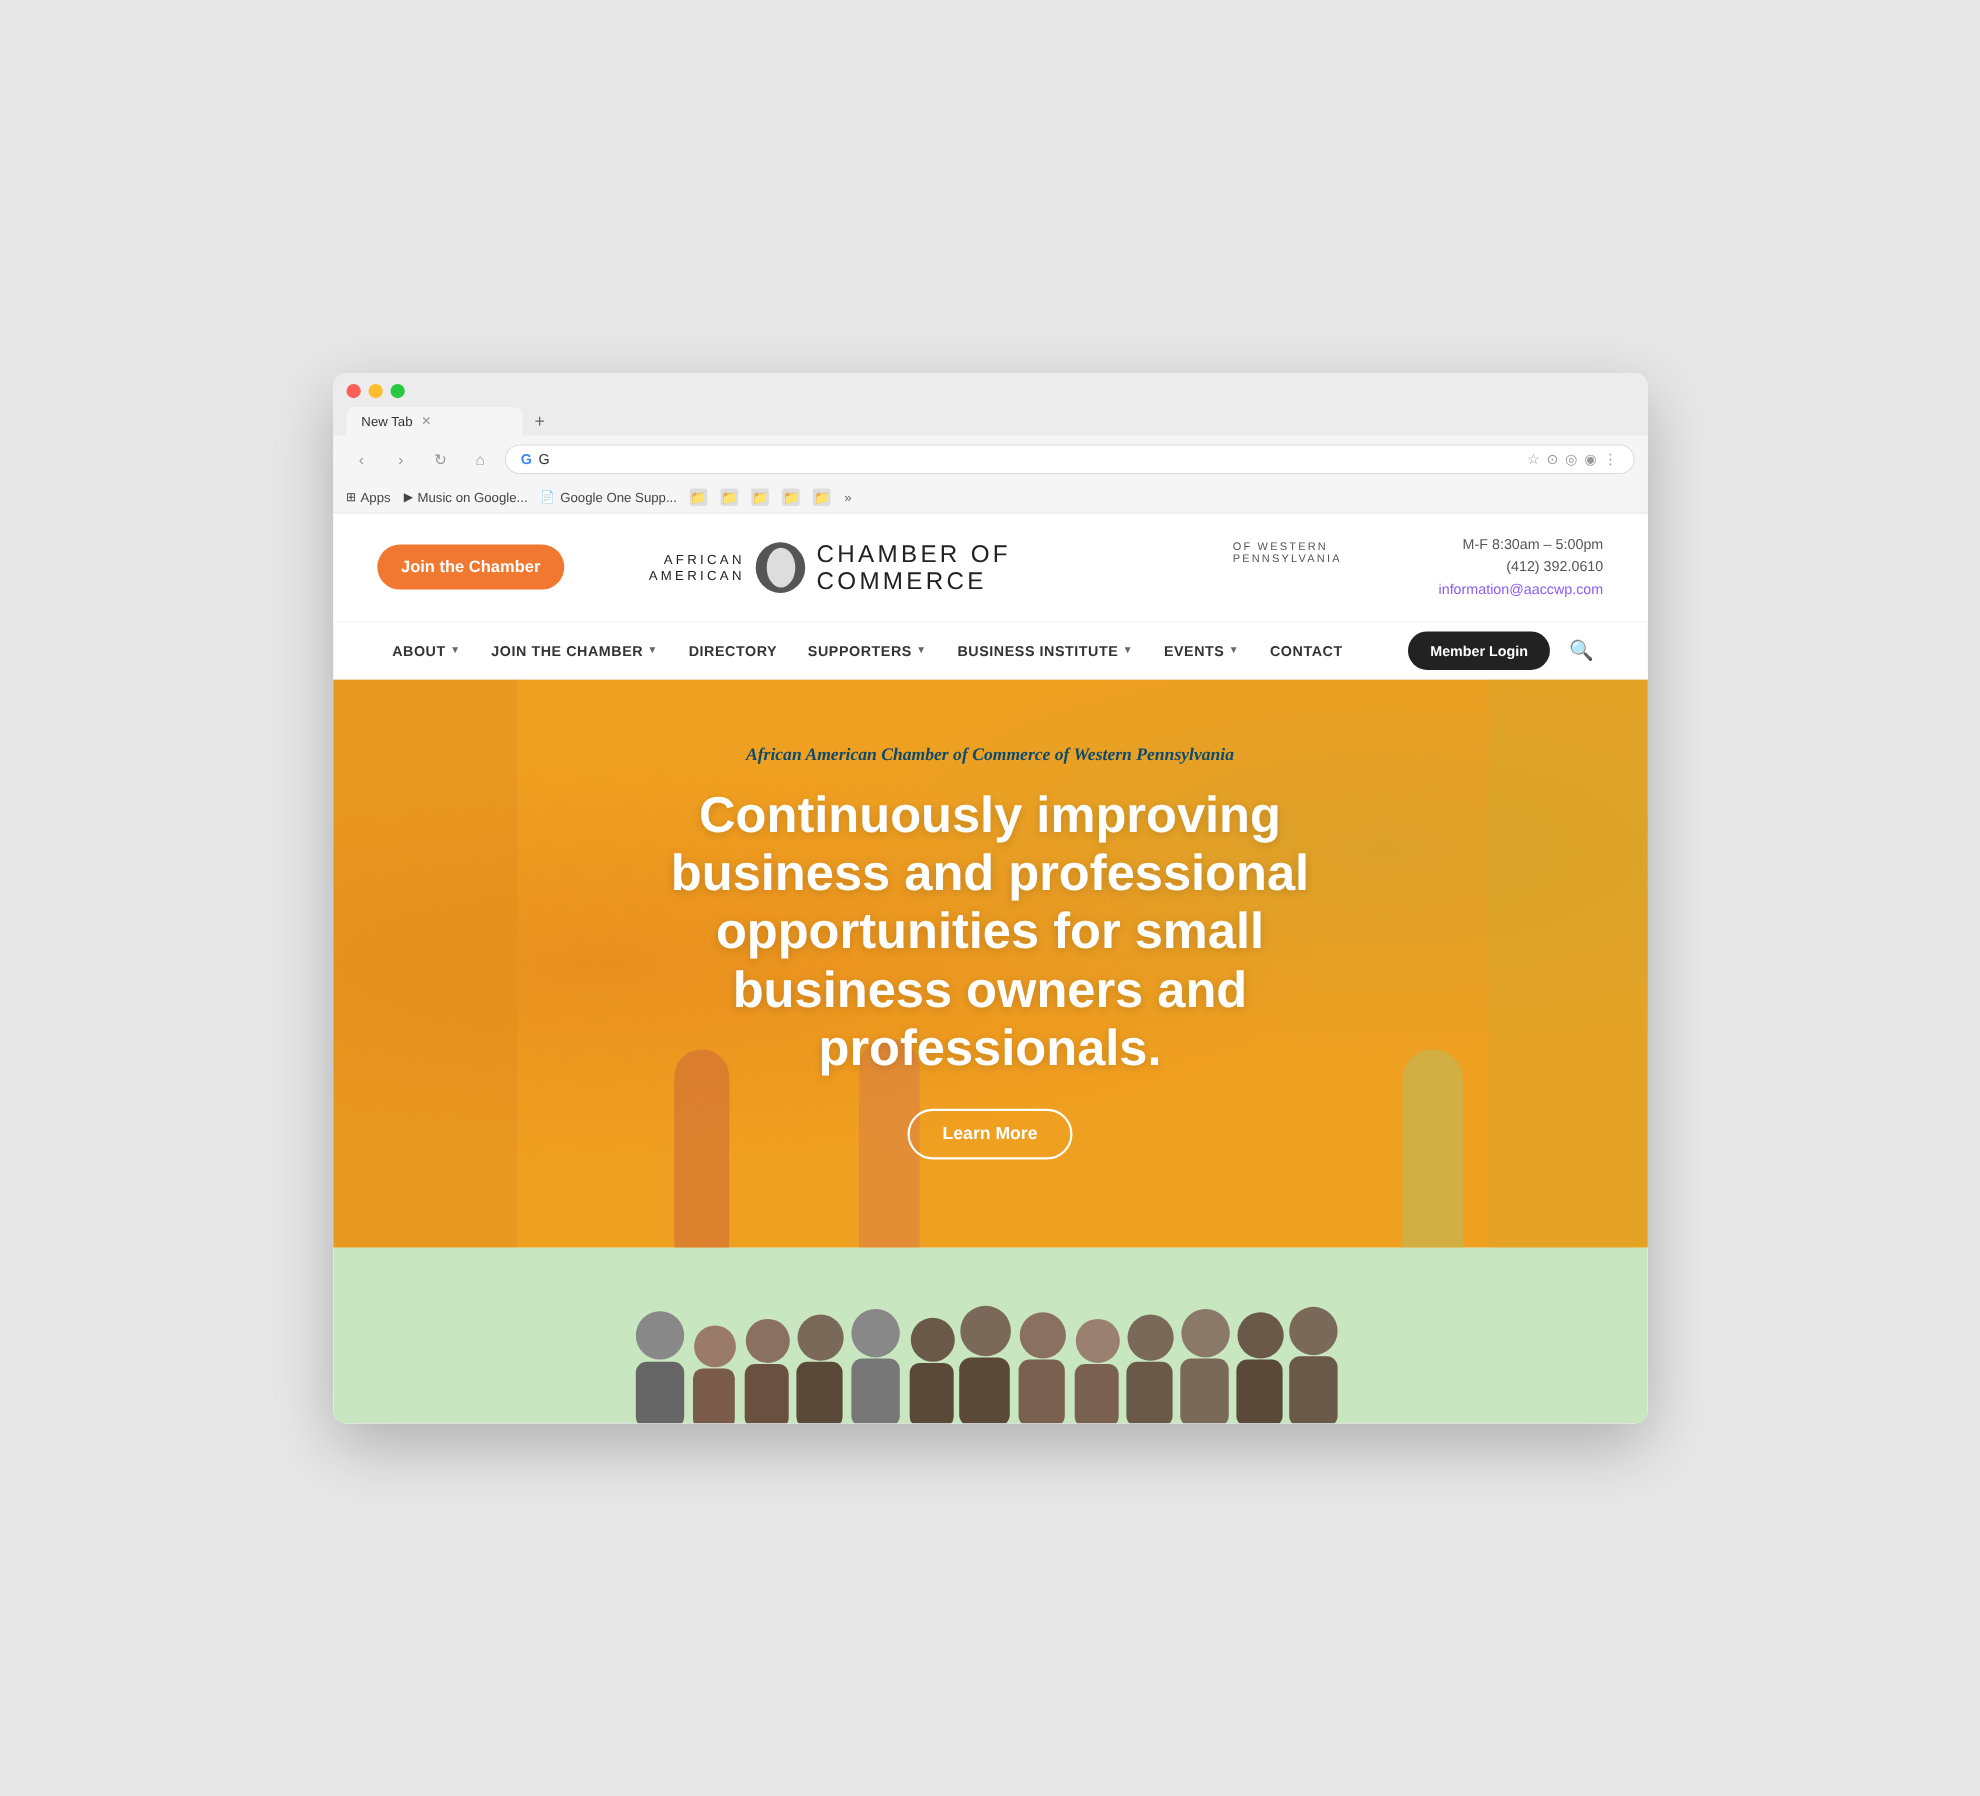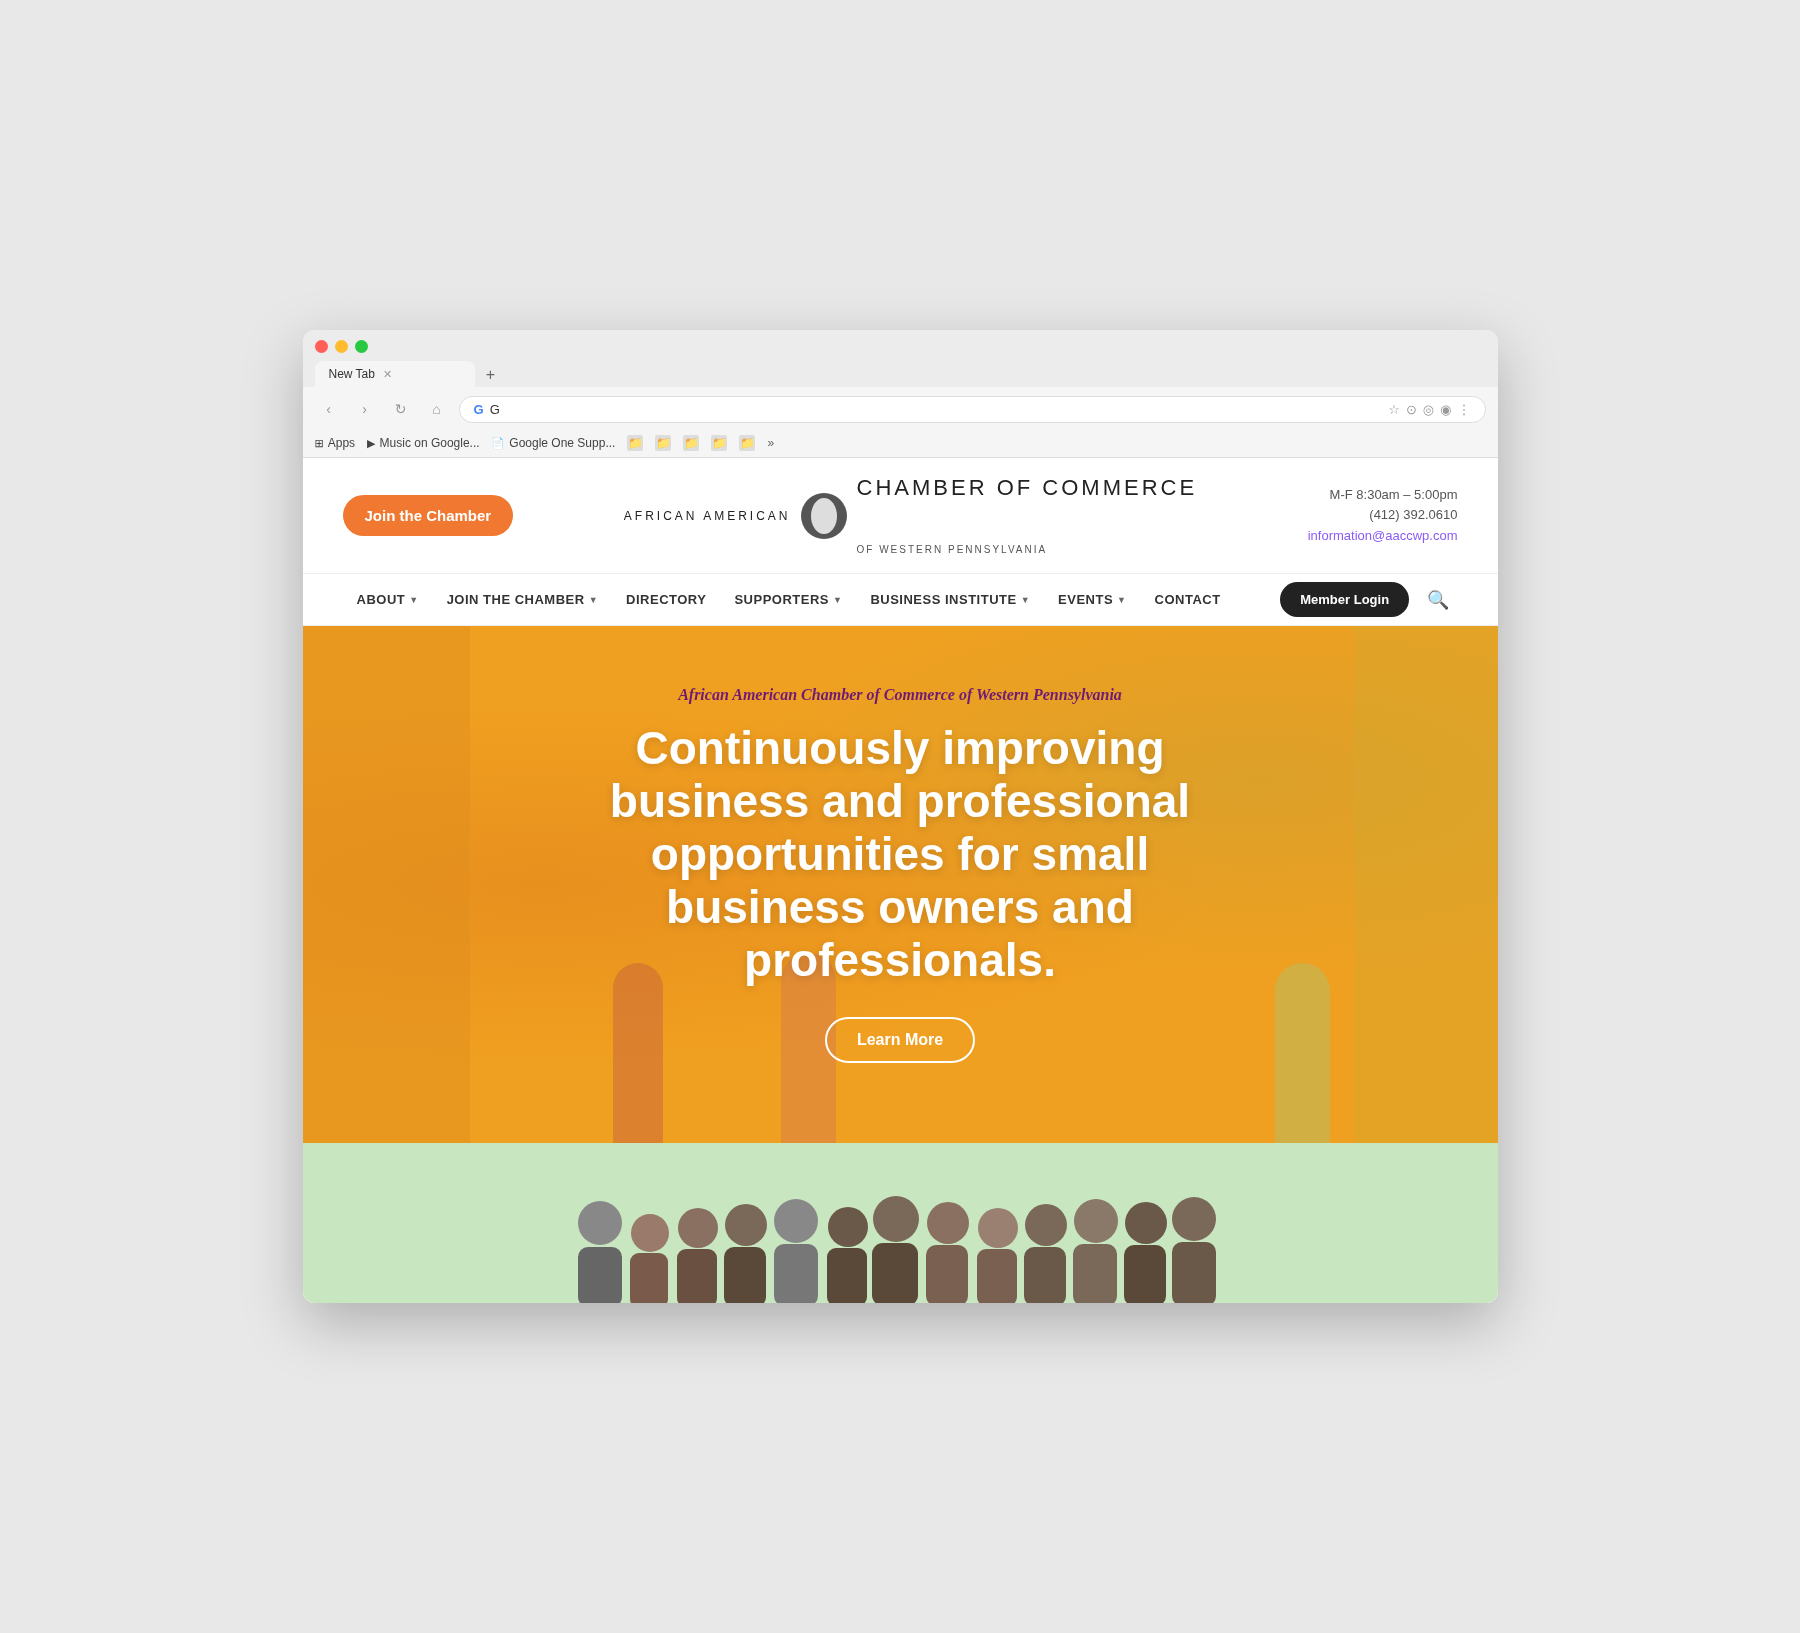--- a/index.html
+++ b/index.html
@@ -213,21 +213,21 @@
     .logo-icon-inner {
       width: 26px;
       height: 36px;
       background: #ddd;
       border-radius: 50%;
       position: absolute;
     }
 
     .logo-text-right {
       display: flex;
-      flex-direction: column;
+      flex-direction: row;
       line-height: 1.1;
       gap: 44px;
     }
 
     .logo-main {
       font-size: 22px;
       font-weight: 300;
       letter-spacing: 3px;
       text-transform: uppercase;
       color: #222;
@@ -391,21 +391,21 @@
       position: relative;
       z-index: 2;
       max-width: 700px;
       margin: 0 auto;
     }
 
     .hero-subtitle {
       font-size: 16px;
       font-style: italic;
       font-weight: 600;
-      color: #701a75;
+      color: #0c4a6e;
       margin-bottom: 18px;
       font-family: Georgia, serif;
     }
 
     .hero-title {
       font-size: 46px;
       font-weight: 800;
       color: white;
       line-height: 1.15;
       margin-bottom: 30px;

